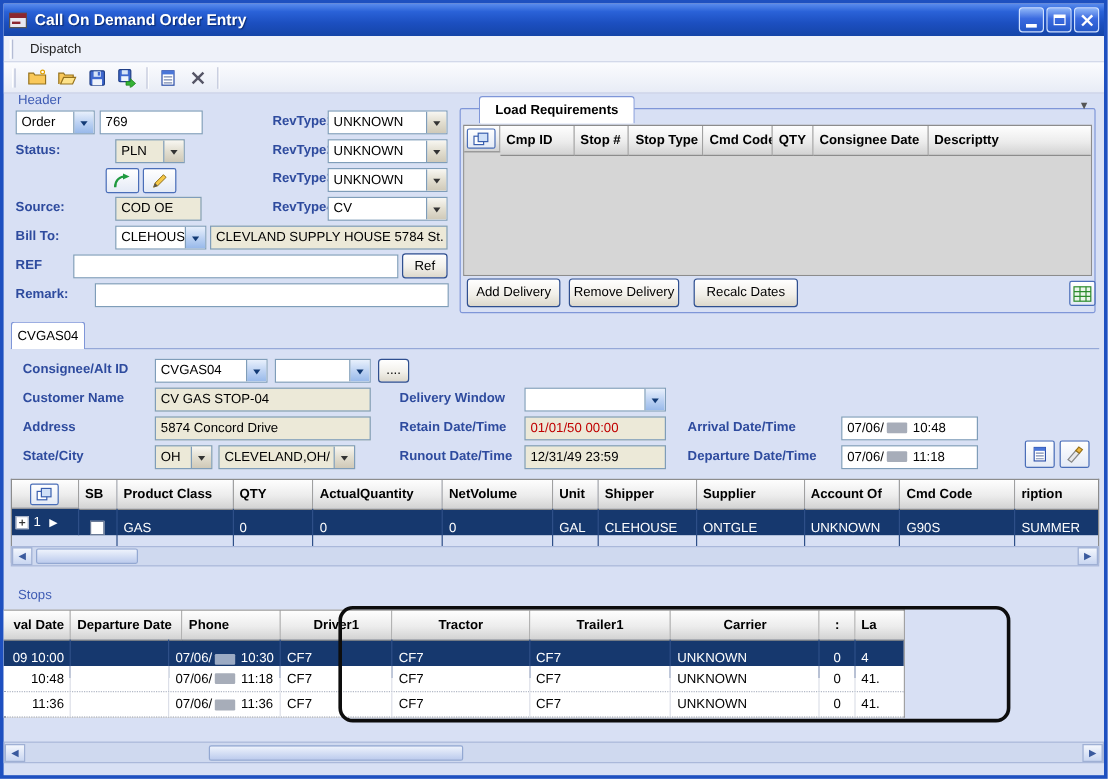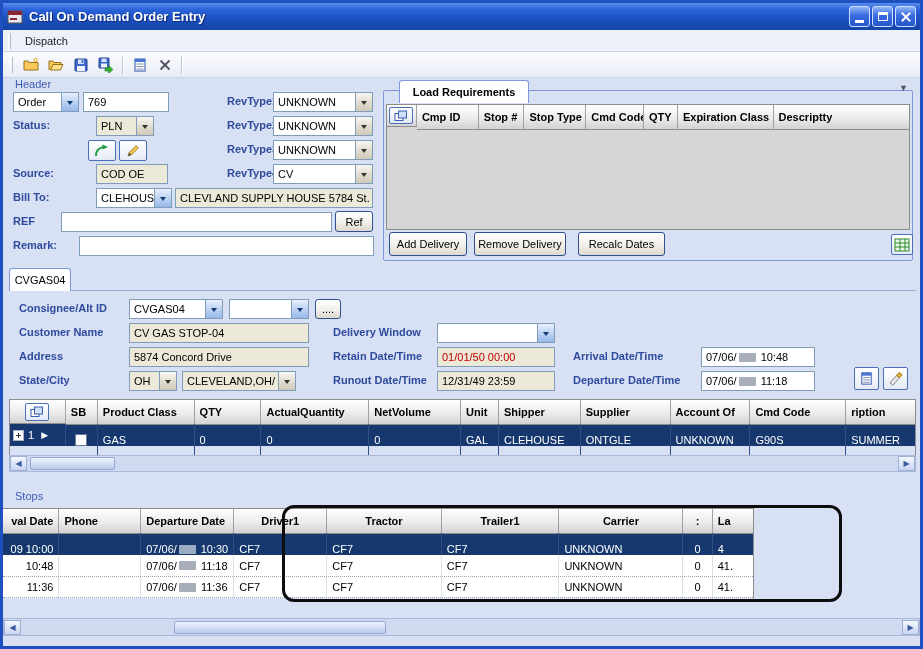--- a/index.html
+++ b/index.html
@@ -267,21 +267,21 @@
             <rect x="1" y="3.5" width="8" height="7" fill="#fff" stroke="#3a5fae"></rect>
             <rect x="4.5" y="1" width="8" height="7" fill="#cfe0f8" stroke="#3a5fae"></rect>
           </svg>
         </span>
       </div>
       <div class="gh" style="width:62px">Cmp ID</div>
       <div class="gh" style="width:46px">Stop #</div>
       <div class="gh" style="width:62px">Stop Type</div>
       <div class="gh" style="width:58px">Cmd Code</div>
       <div class="gh" style="width:34px">QTY</div>
-      <div class="gh" style="width:96px">Expiration Class</div>
+      <div class="gh" style="width:96px">Consignee Date</div>
       <div class="gh" style="width:136px;border-right:none">Descriptty</div>
     </div>
     <div style="height:102px;background:#d6d6d6"></div>
   </div>
 
   <span class="xpbtn" style="left:386px;top:229px;width:78px;height:24px">Add Delivery</span>
   <span class="xpbtn" style="left:471px;top:229px;width:92px;height:24px">Remove Delivery</span>
   <span class="xpbtn" style="left:575px;top:229px;width:87px;height:24px">Recalc Dates</span>
   <span class="iconbtn" style="left:888px;top:231px;width:22px;height:21px">
     <svg width="16" height="14" viewBox="0 0 16 14">
@@ -414,22 +414,22 @@
     <span class="sarrow">◀</span>
     <span class="sthumb" style="left:20px;width:85px"></span>
     <span class="sarrow rightend">▶</span>
   </div>
 
   <span class="cap" style="left:12px;top:487px">Stops</span>
 
   <div class="grid" style="left:0px;top:505px;width:751px;height:90px;border-left:none;background:#fff">
     <div class="ghrow" style="height:24px">
       <div class="gh right" style="width:68px">val Date</div>
+      <div class="gh" style="width:114px">Departure Date</div>
       <div class="gh" style="width:100px">Phone</div>
-      <div class="gh" style="width:114px">Departure Date</div>
       <div class="gh center" style="width:114px">Driver1</div>
       <div class="gh center" style="width:141px">Tractor</div>
       <div class="gh center" style="width:145px">Trailer1</div>
       <div class="gh center" style="width:153px">Carrier</div>
       <div class="gh center" style="width:34px">:</div>
       <div class="gh" style="width:48px;border-right:none">La</div>
     </div>
 
     <div class="drow" style="height:22px">
       <div class="dc right" style="width:68px">09 10:00</div>

